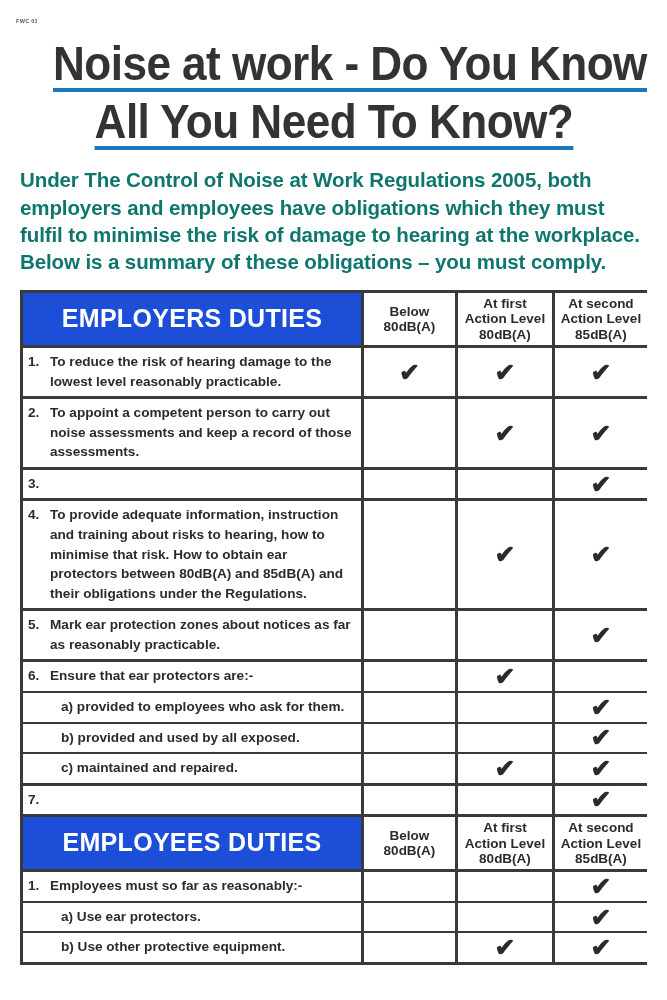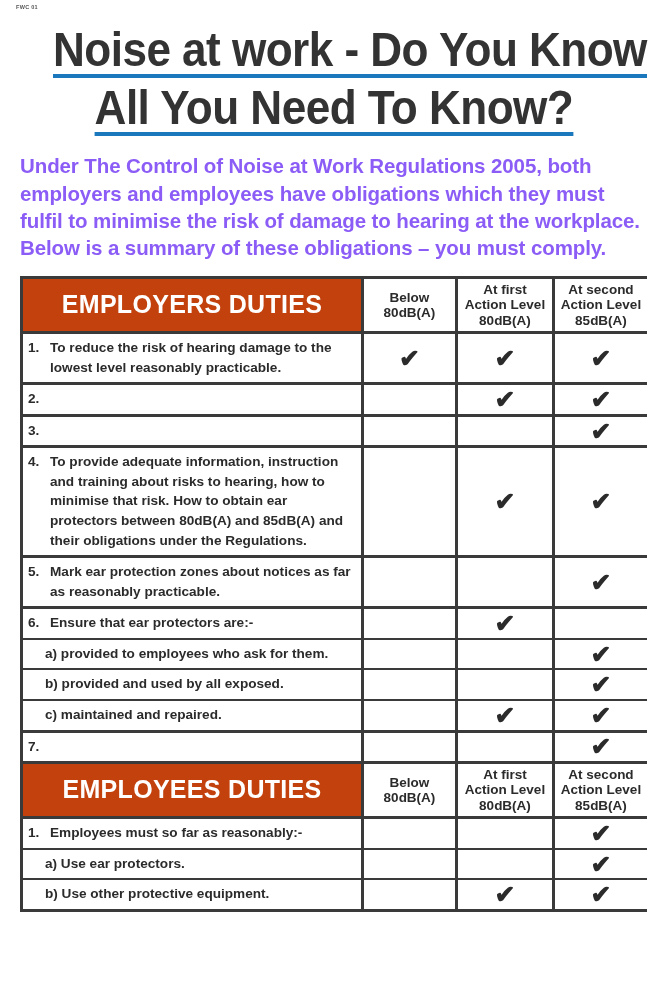--- a/index.html
+++ b/index.html
@@ -3,21 +3,21 @@
 <meta charset="utf-8">
 <style>
   * { margin:0; padding:0; box-sizing:border-box; }
   html, body {
     width:667px; height:1000px;
     background:#ffffff;
     font-family:"Liberation Sans", sans-serif;
     color:#2b2b2b;
     overflow:hidden;
   }
-  #poster { position:relative; width:667px; height:772px; padding:0 20px; }
+  #poster { position:relative; width:667px; height:772px; padding:0 20px;margin-top:14px; }
 
   
   .refcode {
     position:absolute; left:16px; top:4px;
     font-size:5.5px; font-weight:bold; letter-spacing:.3px;
     color:#555;
   }
 
   
   .title-block { padding-top:26px; text-align:center; }
@@ -36,34 +36,34 @@
     white-space:nowrap;
   }
   .title-line.second { margin-top:6px; font-size:49px; }
 
   
   .intro {
     margin-top:16px;
     font-size:20.5px;
     font-weight:bold;
     line-height:1.34;
-    color:#8b5cf6;
+    color:#0f766e;
     letter-spacing:-.1px;
   }
 
   
   .tbl {
     margin-top:14px;
     border:3px solid #3a3a3a;
     width:627px;
   }
   .row { display:flex; align-items:stretch; }
 
   .band {
-    background:#c2410c;
+    background:#1d4ed8;
     color:#ffffff;
     font-size:25px;
     font-weight:bold;
     letter-spacing:.3px;
     display:flex; align-items:center; justify-content:center;
     text-align:center;
     padding:6px 0 7px;
   }
   .colhead {
     font-size:13.5px;
@@ -88,21 +88,21 @@
   .item {
     font-size:13.6px;
     font-weight:bold;
     line-height:1.44;
     color:#2b2b2b;
     padding:4px 6px 5px 5px;
     display:flex;
   }
   .num { width:22px; flex:none; }
   .itxt { flex:1; }
-  .sub { padding-left:22px; }
+  .sub { padding-left:38px; }
 
   .cell {
     display:flex; align-items:center; justify-content:center;
     background:#fff;
   }
   .tick { font-size:25px; font-weight:bold; color:#2b2b2b; line-height:1; }
 </style>
 </head>
 <body>
 
@@ -155,20 +155,21 @@
           <div class="cell bl ck2">
             <span class="tick">✔</span>
           </div>
           <div class="cell bl ck3">
             <span class="tick">✔</span>
           </div>
         </div>
         <div class="row bt">
           <div class="txtcol item">
             <span class="num">2.</span>
+            <span class="itxt">To appoint a competent person to carry out noise assessments and keep a record of those assessments.</span>
           </div>
           <div class="cell bl ck"></div>
           <div class="cell bl ck2">
             <span class="tick">✔</span>
           </div>
           <div class="cell bl ck3">
             <span class="tick">✔</span>
           </div>
         </div>
         <div class="row bt">

